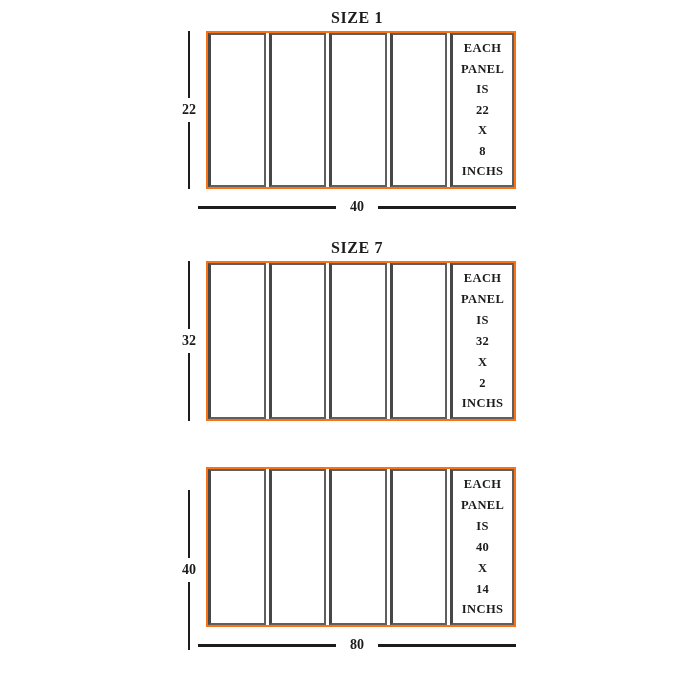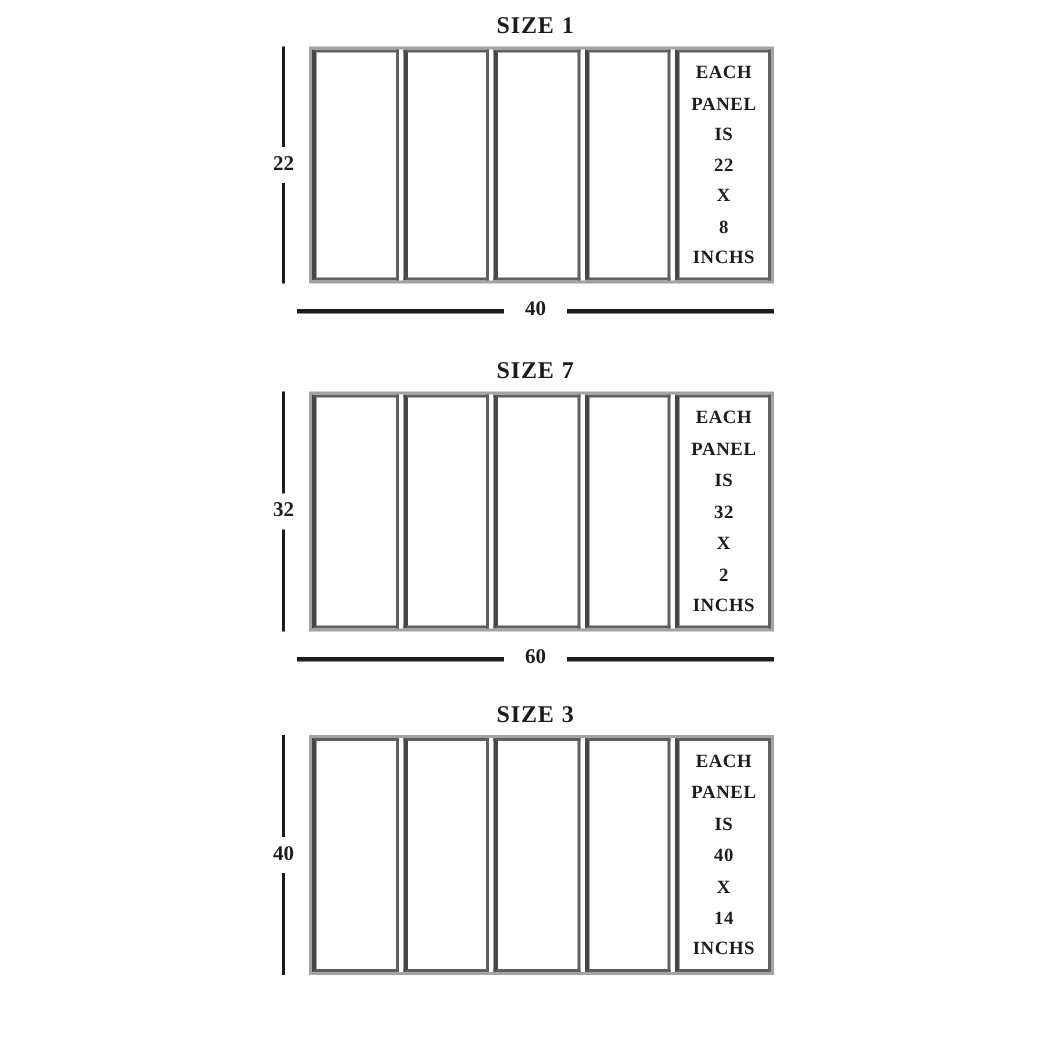--- a/index.html
+++ b/index.html
@@ -40,21 +40,21 @@
     align-items:center;
   }
   .vseg { width:2px; flex:1; background:#1c1c1c; }
   .dim-v .dim-num { margin:5px 0; }
   .dim-num { font-size:14px; white-space:nowrap; line-height:1; }
 
   
   .group {
     margin-left:48px;
     box-sizing:border-box;
-    border:2px solid #a3a3a3;
+    border:2px solid #f97316;
     background:#ffffff;
     display:flex;
     gap:3px;
   }
   .panel {
     flex:1;
     box-sizing:border-box;
     background:#ffffff;
     border:2px solid #5f5f5f;
     border-left:3px solid #474747;
@@ -129,42 +129,41 @@
     <div class="panel panel-text">
       <span>EACH</span>
       <span>PANEL</span>
       <span>IS</span>
       <span>32</span>
       <span>X</span>
       <span>2</span>
       <span>INCHS</span>
     </div>
   </div>
-  <div class="dim-h">
-    <span class="hseg"></span>
-    <span class="dim-num">60</span>
-    <span class="hseg"></span>
-  </div>
 </section>
 
 <section class="diagram d3">
-  <div class="title">SIZE 3</div>
   <div class="dim-v">
     <span class="vseg"></span>
     <span class="dim-num">40</span>
     <span class="vseg"></span>
   </div>
   <div class="group">
     <div class="panel"></div>
     <div class="panel"></div>
     <div class="panel"></div>
     <div class="panel"></div>
     <div class="panel panel-text">
       <span>EACH</span>
       <span>PANEL</span>
       <span>IS</span>
       <span>40</span>
       <span>X</span>
       <span>14</span>
       <span>INCHS</span>
     </div>
   </div>
+  <div class="dim-h">
+    <span class="hseg"></span>
+    <span class="dim-num">80</span>
+    <span class="hseg"></span>
+  </div>
 </section>
 
 </body></html>

